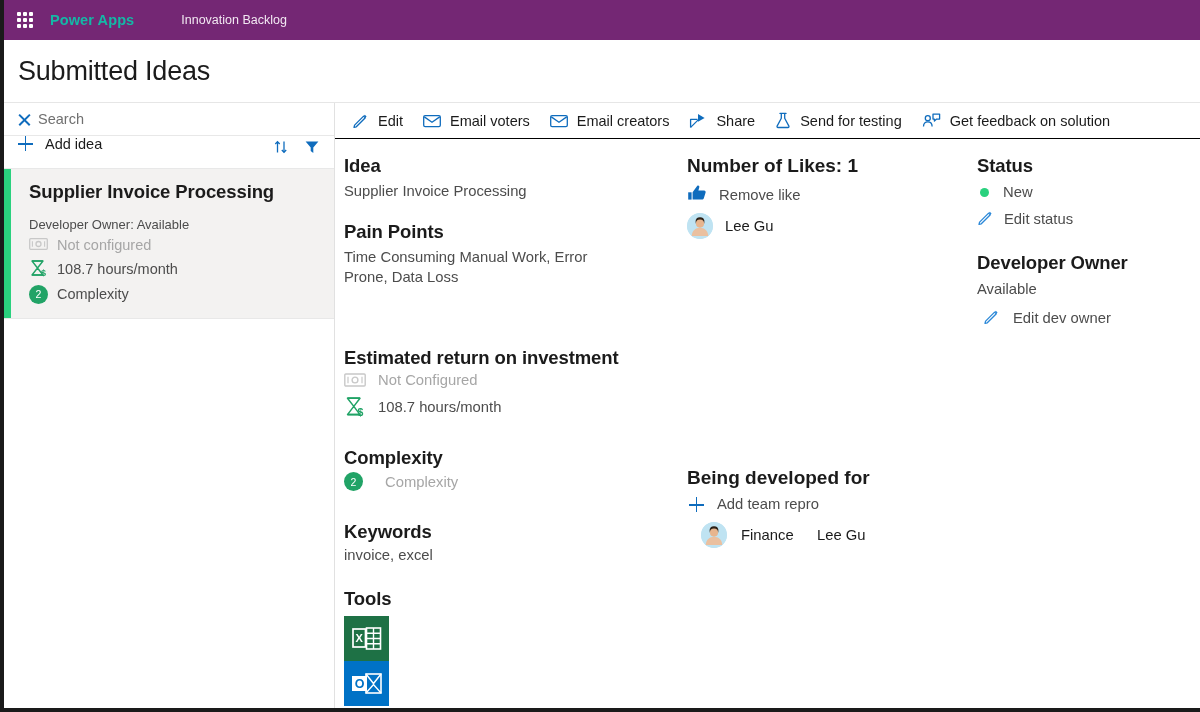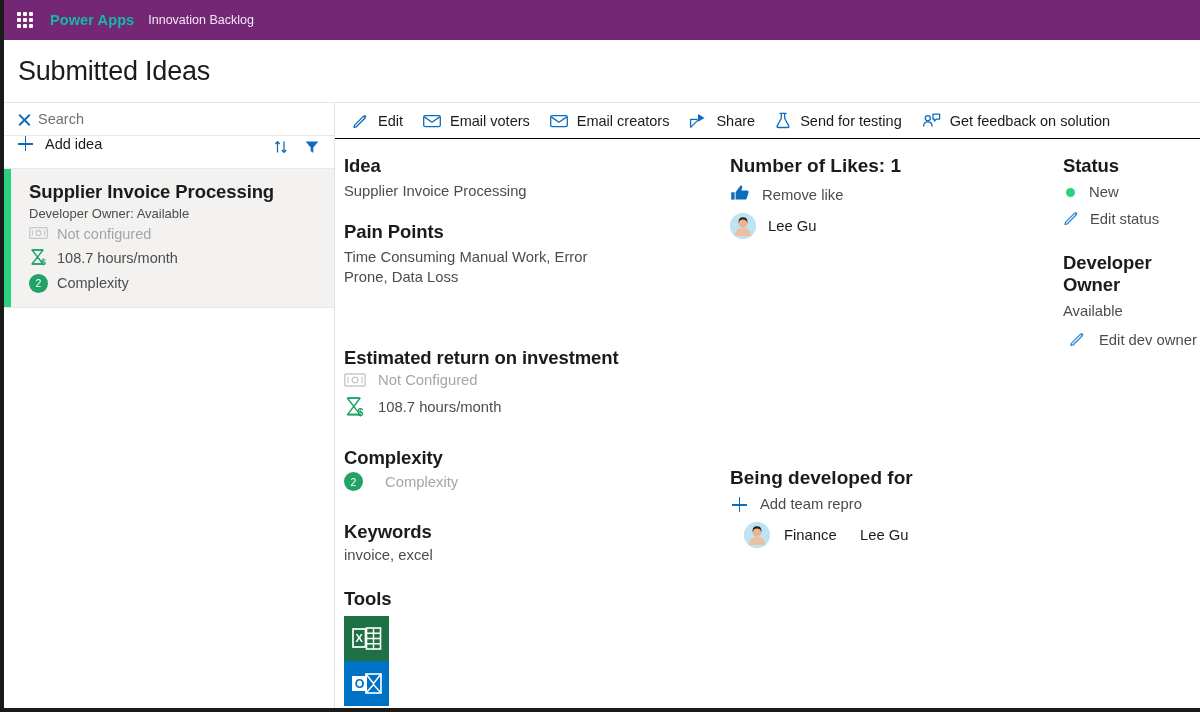--- a/index.html
+++ b/index.html
@@ -47,20 +47,21 @@
     font-size: 14.5px;
     font-weight: bold;
     color: #14b8a6;
     letter-spacing: .1px;
     margin-right: 14px;
   }
   .app-name {
     font-size: 12.5px;
     font-weight: normal;
     color: #f2e8f2;
+    margin-left: 33px;
   }
 
   
   .page-title-bar {
     flex: 0 0 63px;
     display: flex;
     align-items: center;
     padding-left: 14px;
     border-bottom: 1px solid #e6e6e6;
     background: #fff;
@@ -167,21 +168,21 @@
   .idea-title {
     font-size: 18.5px;
     font-weight: bold;
     color: #1b1b1b;
     line-height: 1.18;
     letter-spacing: -.1px;
   }
   .idea-sub {
     font-size: 13px;
     color: #4c4c4c;
-    margin-top: 3px;
+    margin-top: 14px;
   }
   .idea-line {
     display: flex;
     align-items: center;
     gap: 9px;
     margin-top: 5px;
     font-size: 14.5px;
   }
   .idea-line.muted { color: #a6a6a6; }
   .idea-line.dark { color: #4c4c4c; }
@@ -225,21 +226,20 @@
     color: #1b1b1b;
     white-space: nowrap;
   }
   .cmd svg { display: block; flex: 0 0 auto; }
 
   .content {
     flex: 1 1 auto;
     display: flex;
     padding: 16px 0 0 0;
     min-height: 0;
-    gap: 43px;
   }
   .col-a { width: 352px; flex: 0 0 352px; padding-left: 9px; }
   .col-b { width: 285px; flex: 0 0 285px; }
   .col-c { flex: 1 1 auto; padding-left: 5px; }
 
   h3.sec {
     font-size: 18.5px;
     font-weight: bold;
     color: #1b1b1b;
     margin: 0 0 5px 0;

